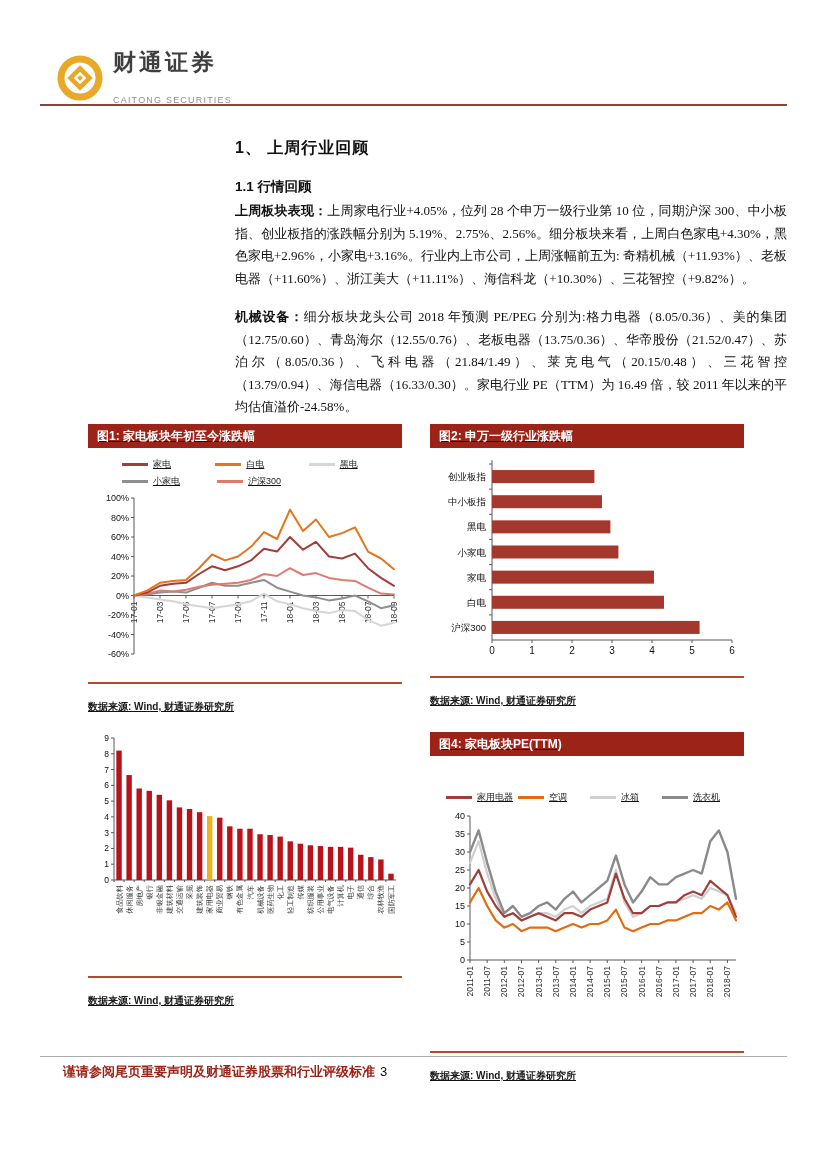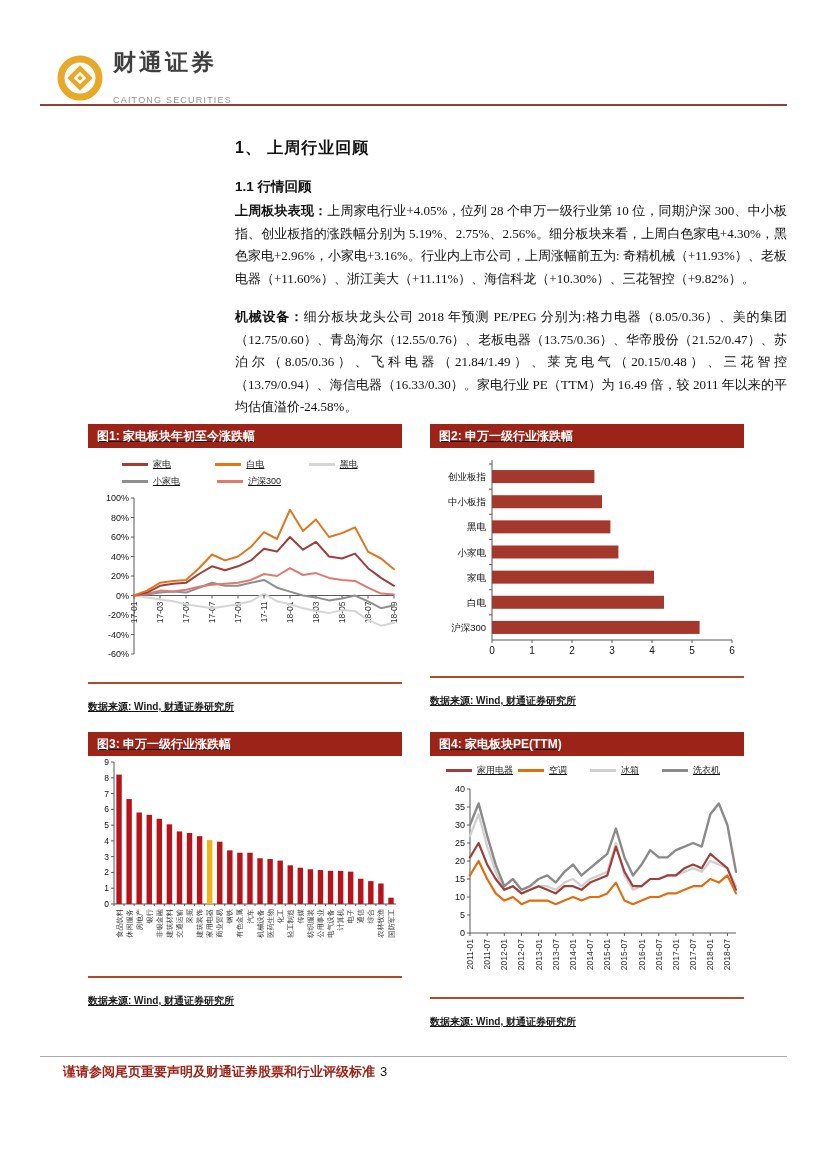--- a/index.html
+++ b/index.html
@@ -21,21 +21,21 @@
   .para{position:absolute;left:235px;width:552px;font-size:13px;line-height:22.5px;
         font-family:"Liberation Serif","DejaVu Serif",serif;text-align:justify;}
   .p1{top:200px;}
   .p2{top:306px;}
   .para b{font-family:"Liberation Sans","DejaVu Sans",sans-serif;}
   
   .fig{position:absolute;width:314px;height:276px;display:flex;flex-direction:column;text-decoration:underline;}
   .fig1{left:88px;top:424px;}
   .fig2{left:430px;top:424px;}
   .fig3{left:88px;top:732px;}
-  .fig4{left:430px;top:732px;}
+  .fig4{left:430px;top:732px;gap:27px;}
   .fig-header{background:#9b2317;color:#ffffff;font-weight:bold;font-size:12px;height:24px;line-height:24px;padding-left:9px;flex:none;}
   .fig-body{flex:1 1 auto;position:relative;}
   .legend{margin:10px 0 0 34px;}
   .legend-row{display:flex;}
   .legend-item{display:flex;align-items:center;width:95px;font-size:9px;color:#222;margin-bottom:4px;}
   .legend-item .swatch{display:inline-block;width:26px;height:3px;margin-right:5px;flex:none;}
   .fig4 .legend{margin:8px 0 0 16px;}
   .fig4 .legend-item{width:72px;}
   .caption{flex:none;border-top:2px solid #b04a28;padding-top:16px;font-size:10px;font-weight:bold;color:#1a1a1a;}
   
@@ -187,21 +187,20 @@
           <rect x="62" y="147.7857142857143" width="172" height="13" fill="#a5382c"></rect>
           <text x="56" y="157.7857142857143" font-size="9.5" fill="#111" text-anchor="end">白电</text>
           <line x1="59" y1="166.85714285714286" x2="62" y2="166.85714285714286" stroke="#595959"></line>
           <rect x="62" y="172.92857142857144" width="207.60000000000002" height="13" fill="#a5382c"></rect>
           <text x="56" y="182.92857142857144" font-size="9.5" fill="#111" text-anchor="end">沪深300</text>
         </svg></div>
     <div class="caption">数据来源: Wind, 财通证券研究所</div>
   </div>
 
   <div class="fig fig3">
-    <div class="fig-header">图3: 申万一级行业涨跌幅</div>
     <div class="fig-body"><svg width="314" height="214">
           <line x1="26" y1="6" x2="26" y2="148" stroke="#595959"></line>
           <line x1="26" y1="148" x2="308" y2="148" stroke="#595959"></line>
           <line x1="23" y1="148" x2="26" y2="148" stroke="#595959"></line>
           <text x="21" y="151" font-size="8.5" fill="#111" text-anchor="end">0</text>
           <line x1="23" y1="132.22222222222223" x2="26" y2="132.22222222222223" stroke="#595959"></line>
           <text x="21" y="135.22222222222223" font-size="8.5" fill="#111" text-anchor="end">1</text>
           <line x1="23" y1="116.44444444444444" x2="26" y2="116.44444444444444" stroke="#595959"></line>
           <text x="21" y="119.44444444444444" font-size="8.5" fill="#111" text-anchor="end">2</text>
           <line x1="23" y1="100.66666666666666" x2="26" y2="100.66666666666666" stroke="#595959"></line>

